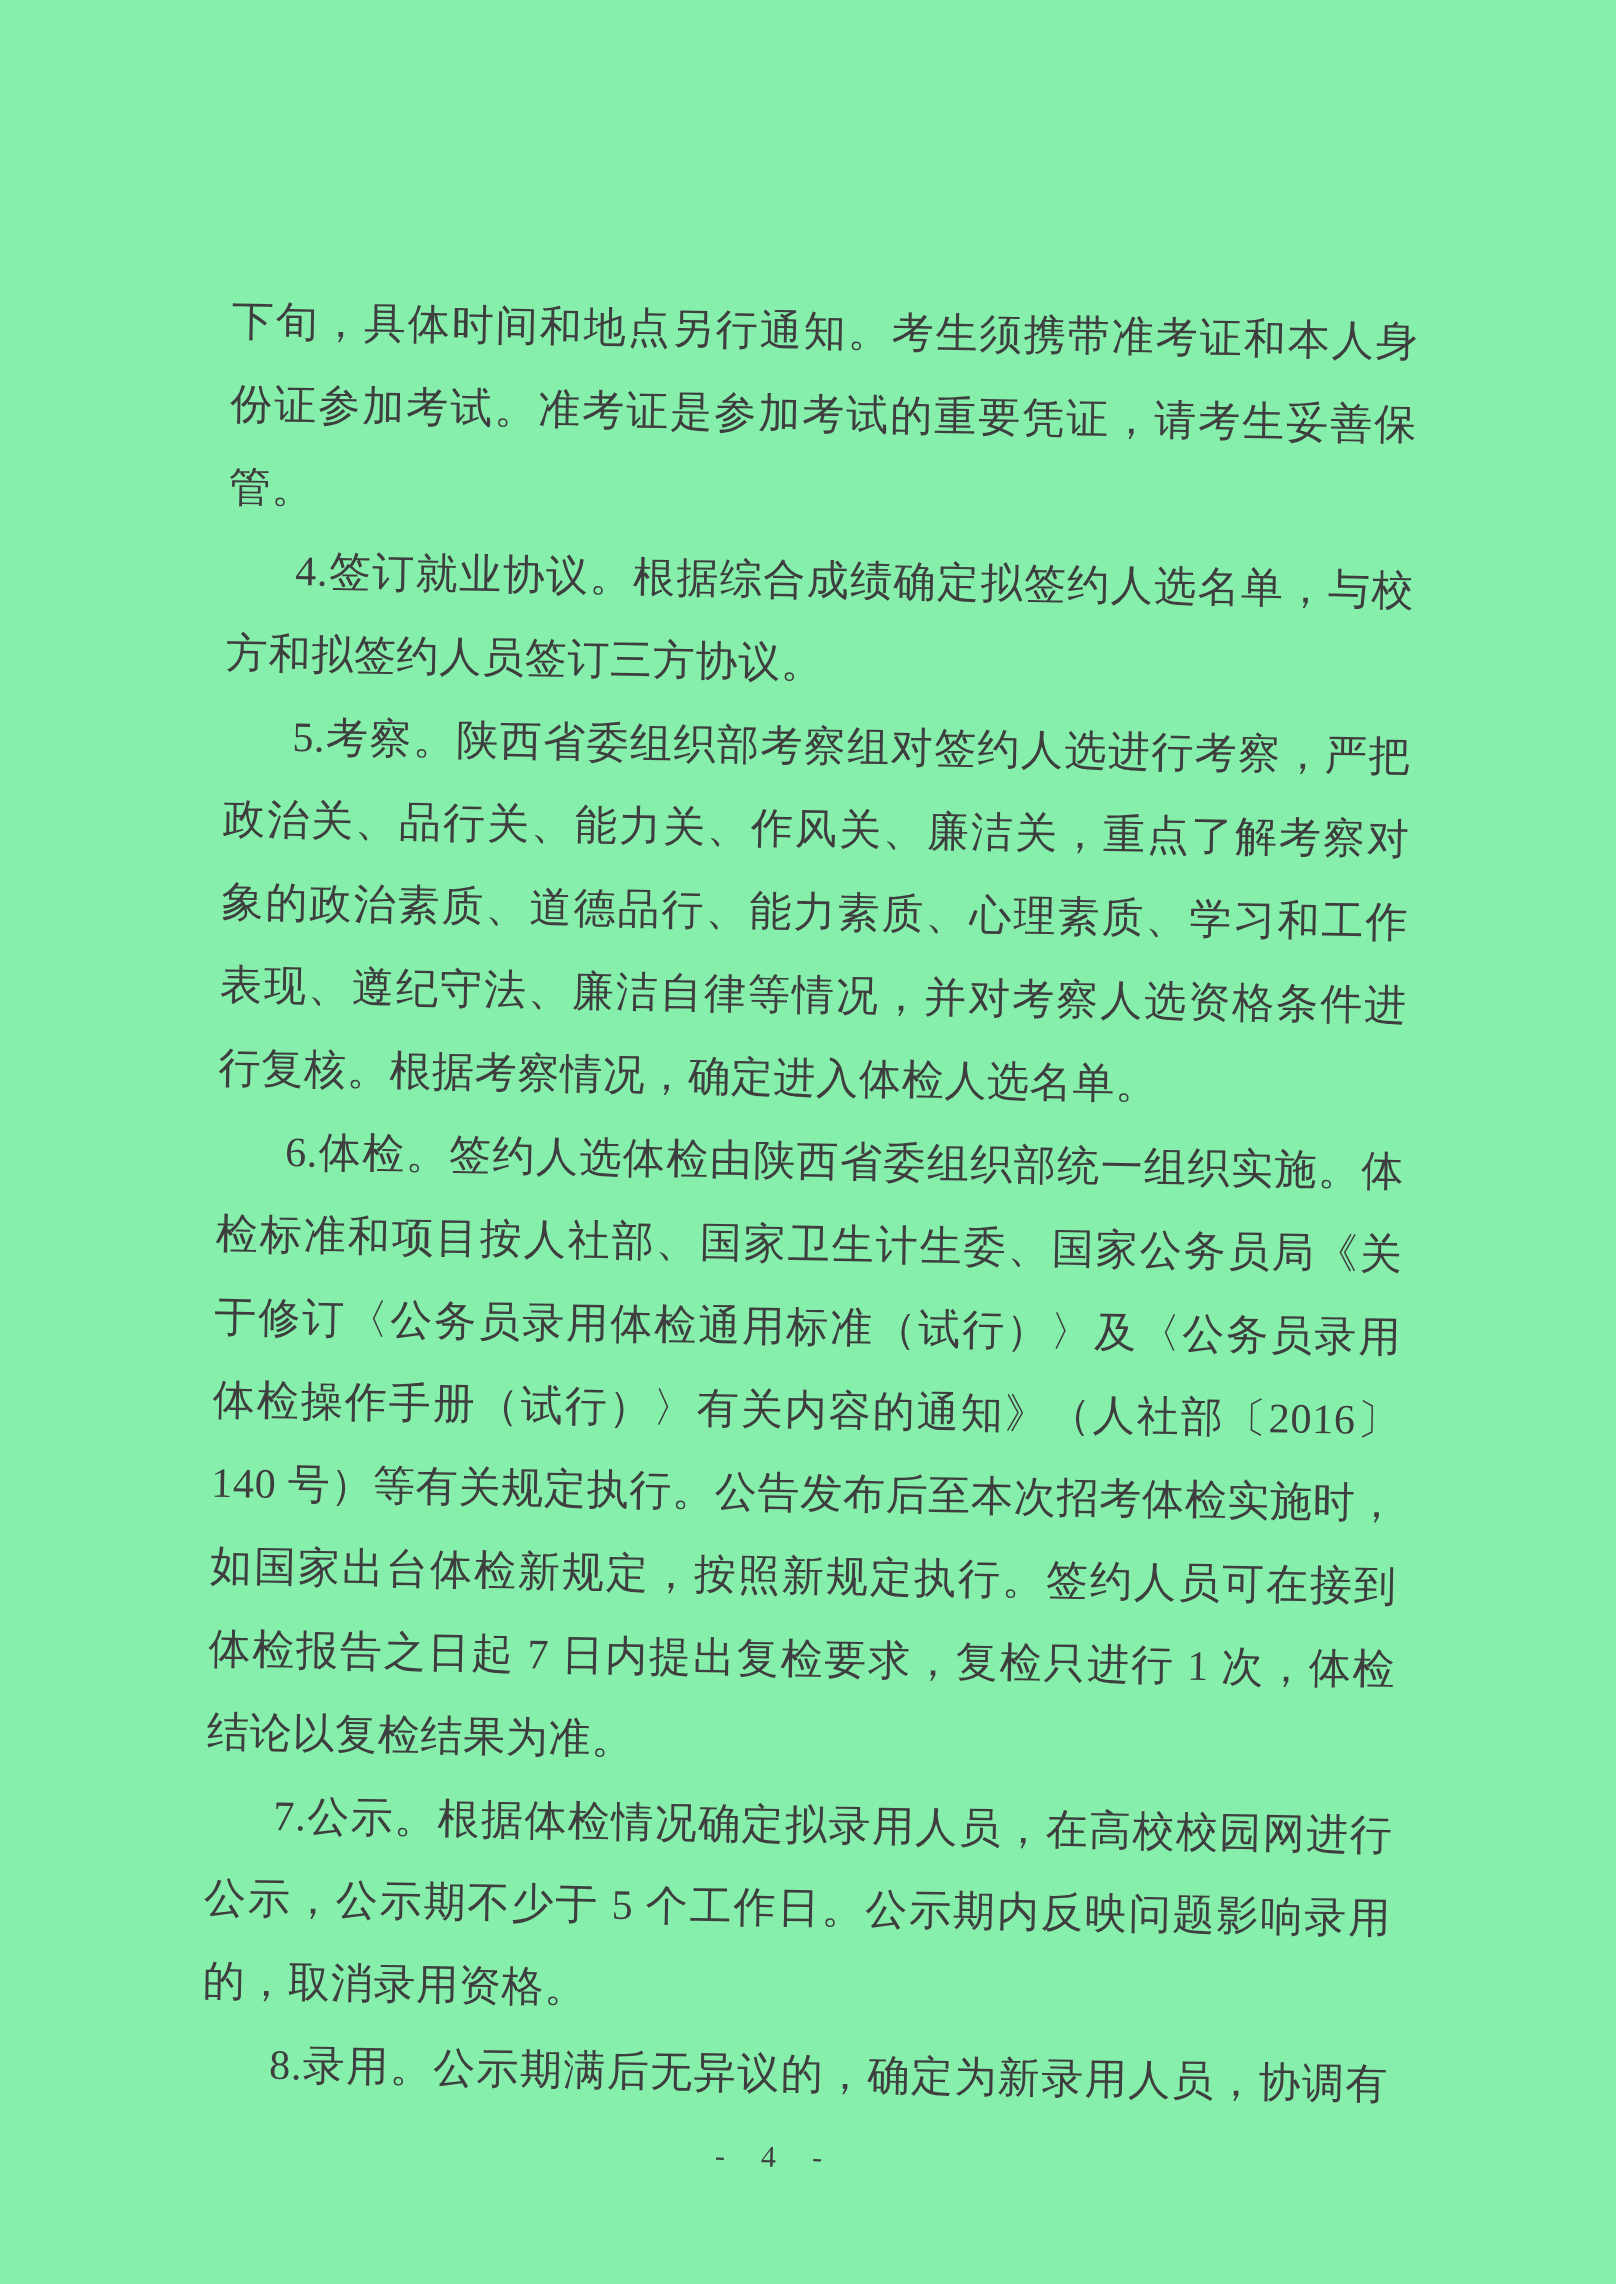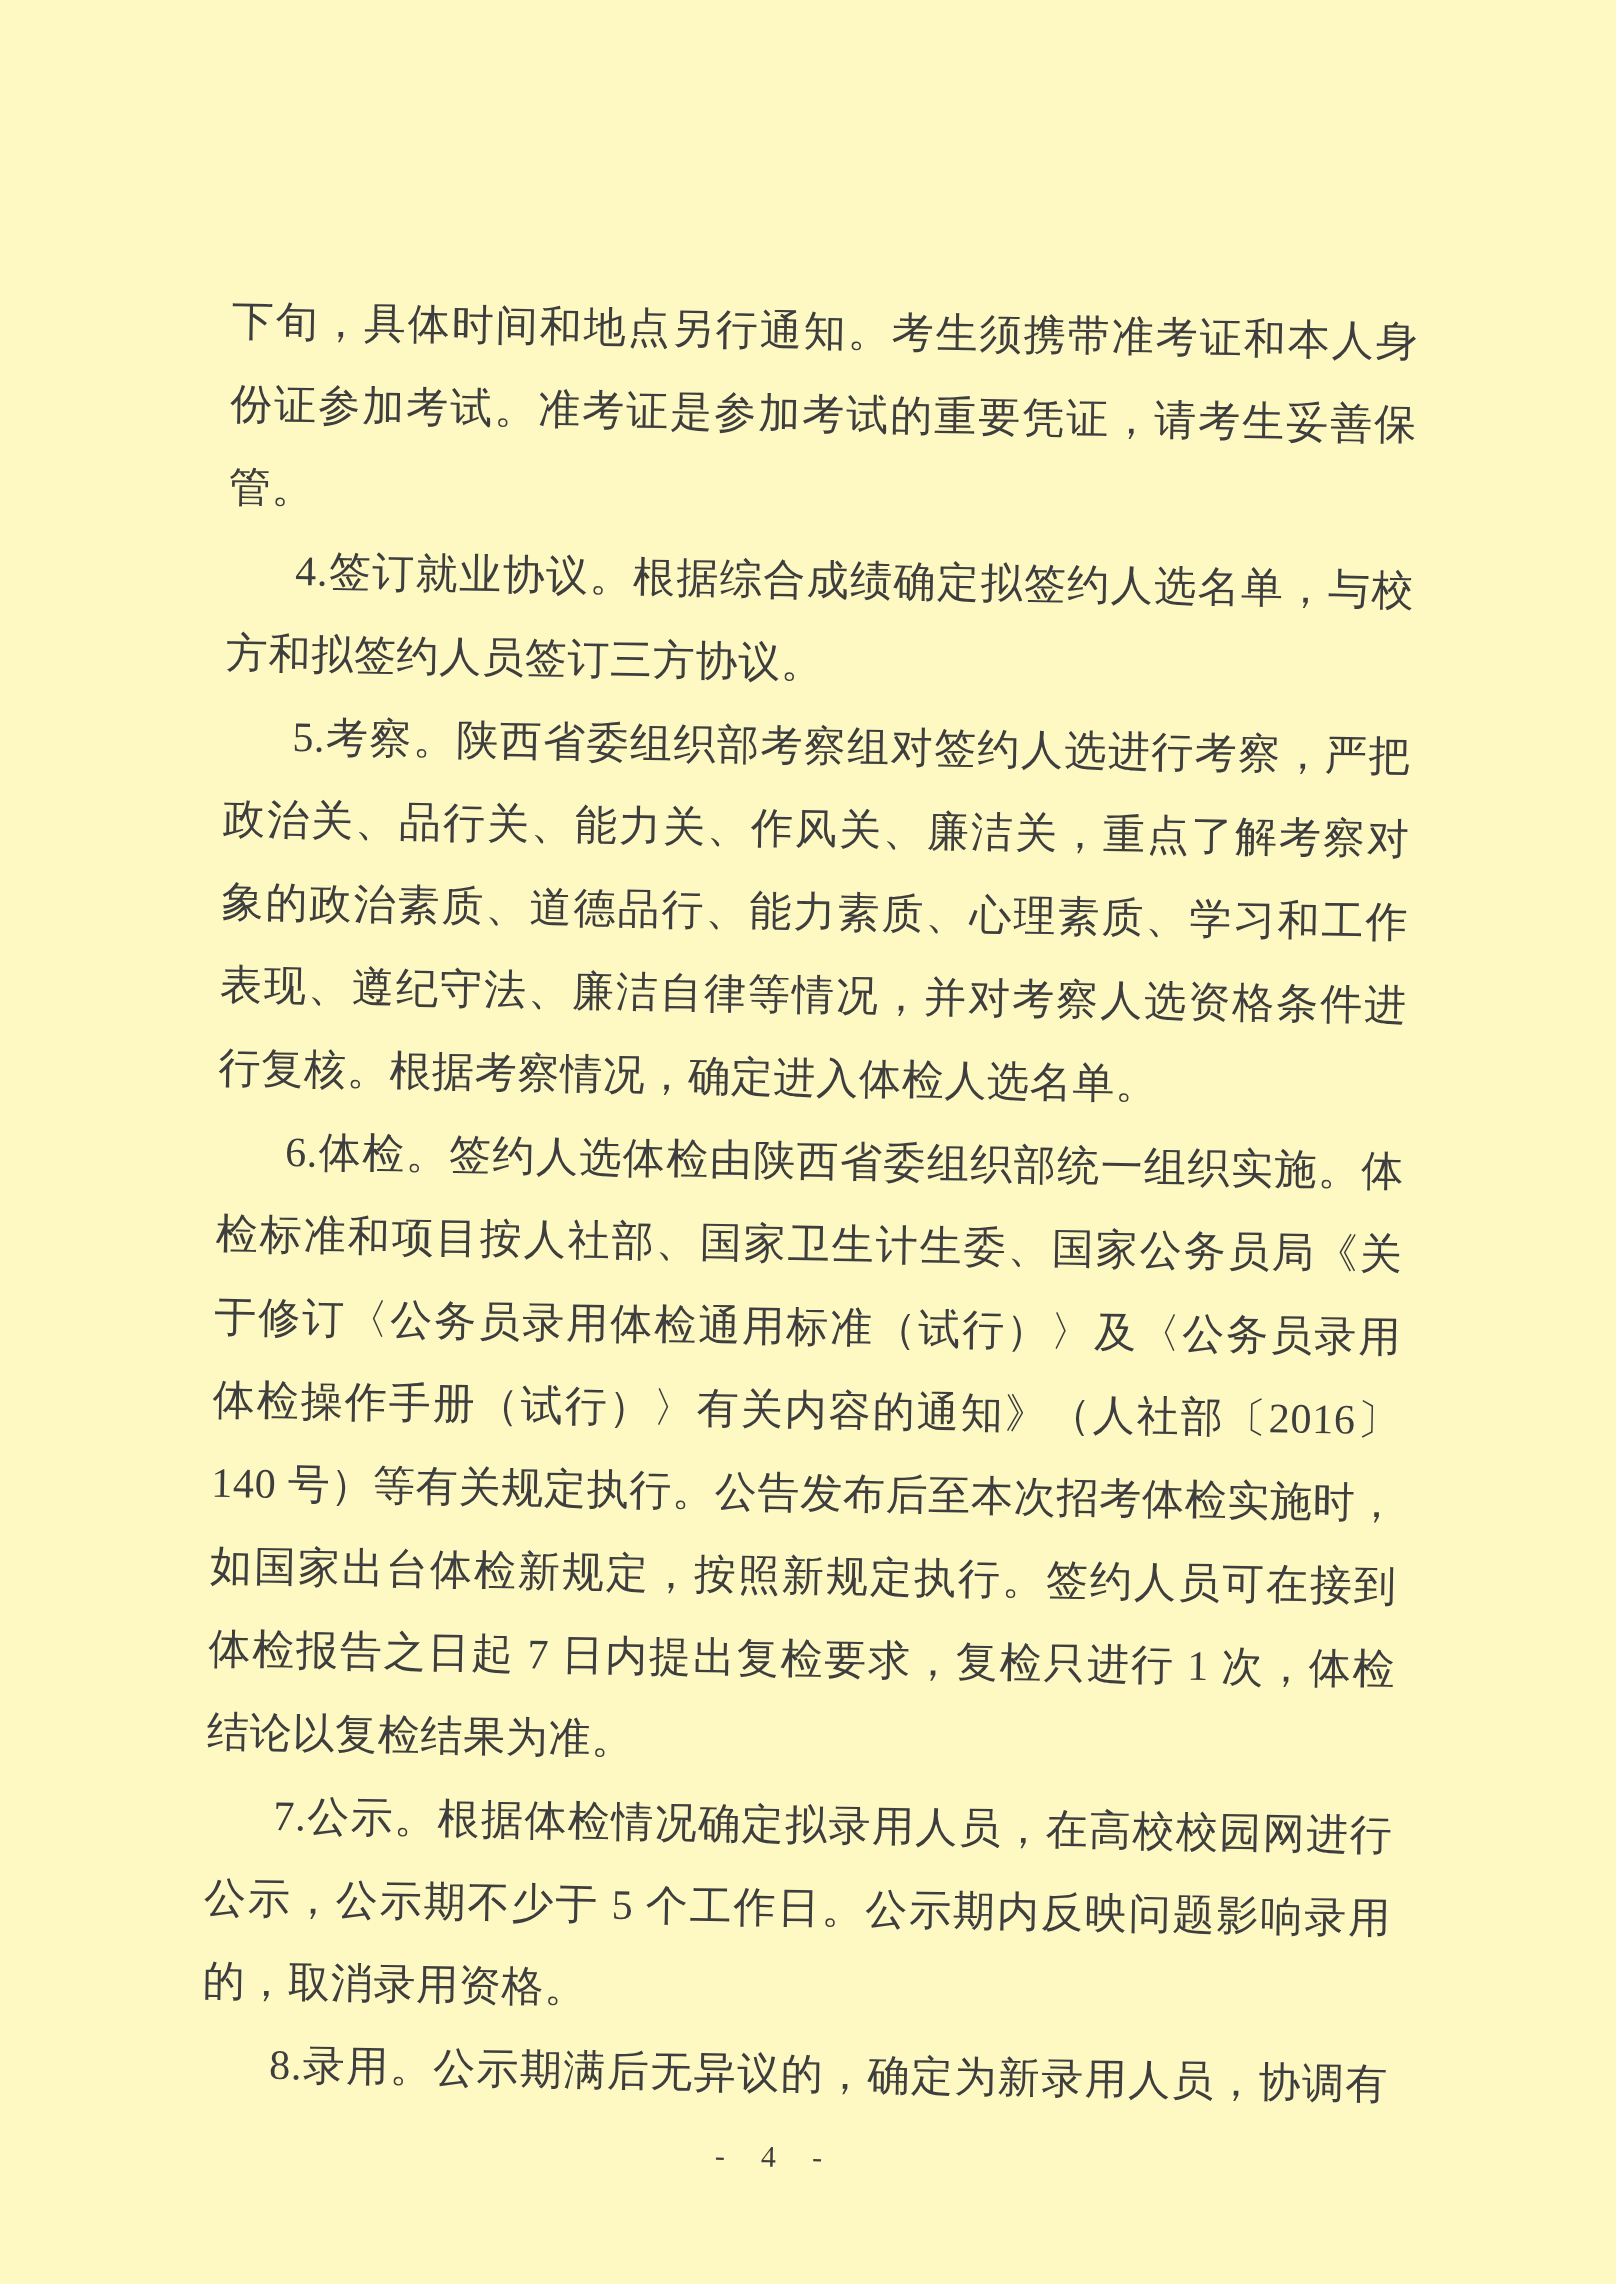--- a/index.html
+++ b/index.html
@@ -10,21 +10,21 @@
     width: 1616px;
     height: 2284px;
     background: #ffffff;
     position: relative;
     overflow: hidden;
     font-family: "Liberation Serif", "DejaVu Serif", serif;
   }
   .page {
     position: absolute;
     inset: 0;
-    background: #fef9c3;
+    background: #86efac;
     text-decoration: underline;
   }
   .scan-content {
     position: absolute;
     left: 0;
     top: 0;
     width: 1616px;
     height: 2284px;
     transform-origin: 235px 300px;
     color: var(--ink, #3e3e3e);

